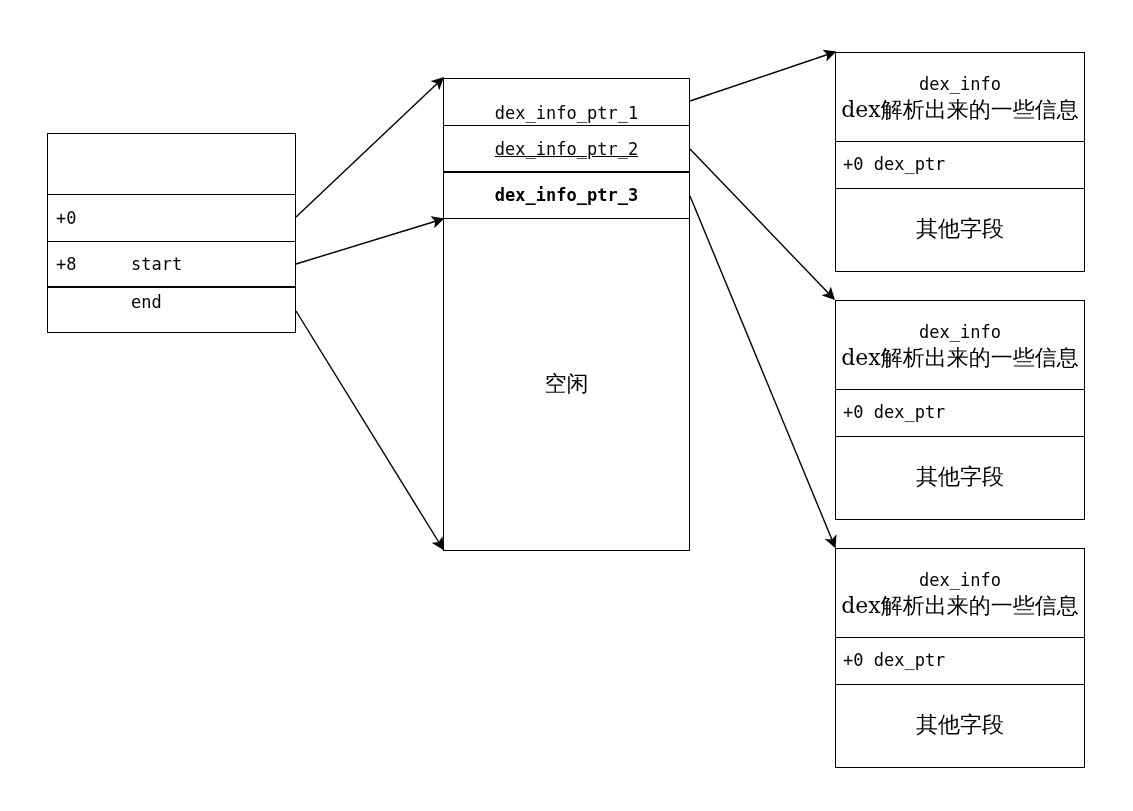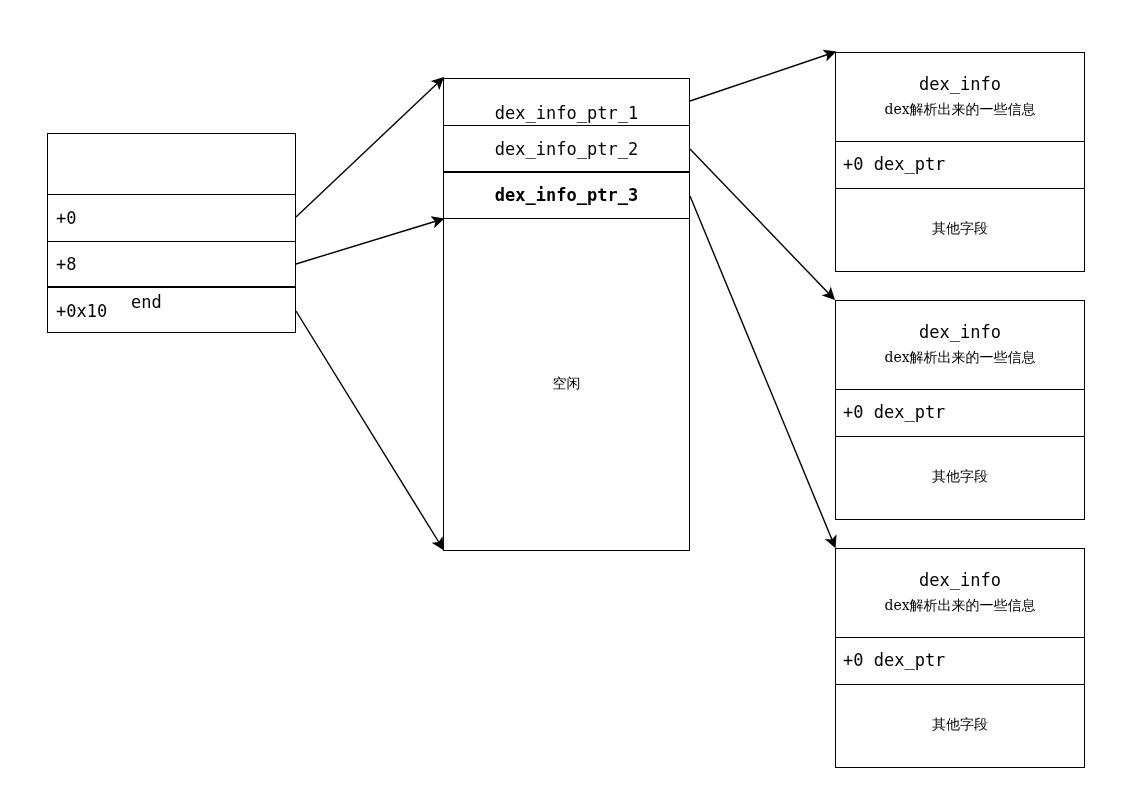--- a/index.html
+++ b/index.html
@@ -45,21 +45,21 @@
   .divider {
     position: absolute;
     background: #000000;
   }
   .mono {
     font-family: "DejaVu Sans Mono", monospace;
     font-size: 17px;
   }
   .cn {
     font-family: "DejaVu Serif", serif;
-    font-size: 14px;
+    font-size: 22px;
   }
   .stack {
     position: absolute;
     box-sizing: border-box;
     display: flex;
     flex-direction: column;
     align-items: center;
     justify-content: center;
     text-align: left;
     line-height: 25px;
@@ -81,32 +81,32 @@
   <div class="box" style="left:47px; top:133px; width:249px; height:200px;">
     <div class="divider" style="left:0px; top:60px; width:247px; height:1px;"></div>
     <div class="divider" style="left:0px; top:107px; width:247px; height:1px;"></div>
     <div class="divider" style="left:0px; top:152px; width:247px; height:2px;"></div>
   </div>
 
 
   <div class="cell left mono" style="left:56px; top:194px; width:80px; height:47px;">+0</div>
 
   <div class="cell left mono" style="left:56px; top:241px; width:80px; height:46px;">+8</div>
+  <div class="cell left mono" style="left:131px; top:241px; width:160px; height:46px;">start</div>
 
-  <div class="cell left mono" style="left:56px; top:288px; width:90px; height:45px;">+0x10</div>
   <div class="cell left mono" style="left:131px; top:288px; width:160px; height:27px;">end</div>
 
   <div class="box" style="left:443px; top:78px; width:247px; height:473px;">
     <div class="divider" style="left:0px; top:46px; width:245px; height:1px;"></div>
     <div class="divider" style="left:0px; top:92px; width:245px; height:2px;"></div>
     <div class="divider" style="left:0px; top:139px; width:245px; height:1px;"></div>
   </div>
 
   <div class="cell center mono" style="left:444px; top:90px; width:245px; height:46px;">dex_info_ptr_1</div>
-  <div class="cell center mono" style="left:444px; top:125px; width:245px; height:47px;">dex_info_ptr_2</div>
+  <div class="cell center mono" style="left:444px; top:125px; width:245px; height:47px;text-decoration:underline;">dex_info_ptr_2</div>
   <div class="cell center mono" style="left:444px; top:172px; width:245px; height:46px;font-weight:bold;">dex_info_ptr_3</div>
   <div class="cell center cn" style="left:444px; top:218px; width:245px; height:332px;">空闲</div>
 
   <div class="box" style="left:835px; top:52px; width:250px; height:220px;">
     <div class="divider" style="left:0px; top:88px; width:248px; height:1px;"></div>
     <div class="divider" style="left:0px; top:135px; width:248px; height:1px;"></div>
   </div>
   <div class="stack" style="left:836px; top:53px; width:248px; height:88px;">
     <span class="mono">dex_info</span>
     <span class="cn">dex解析出来的一些信息</span>

